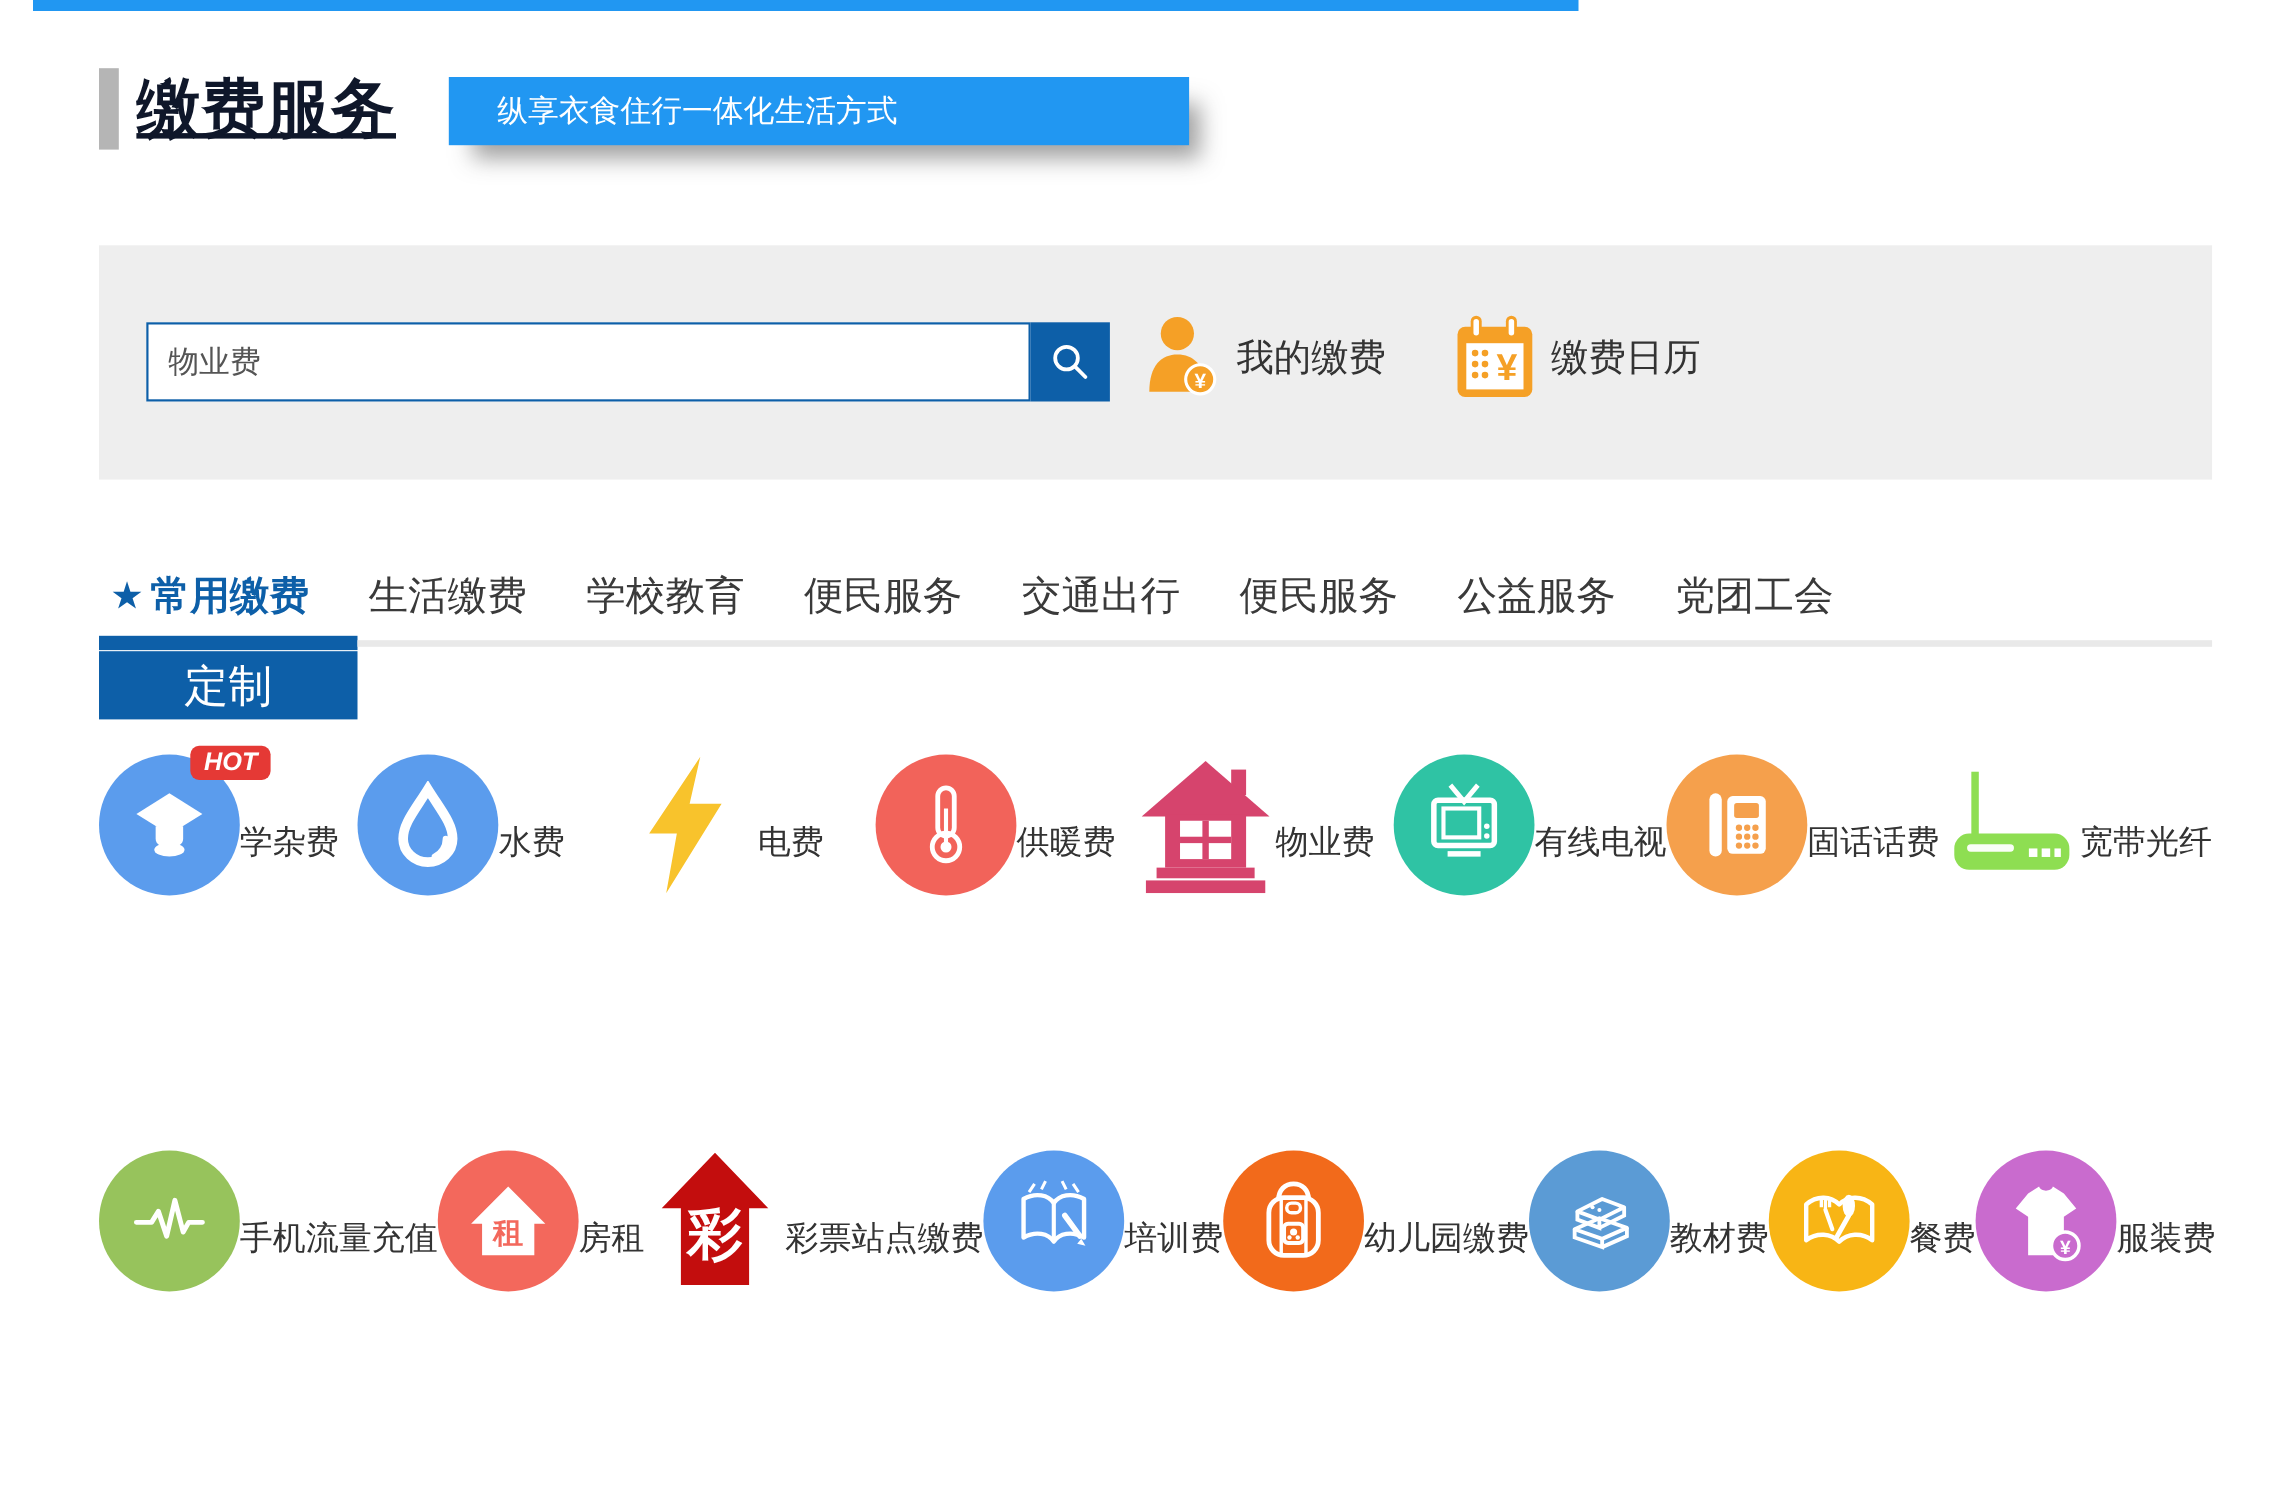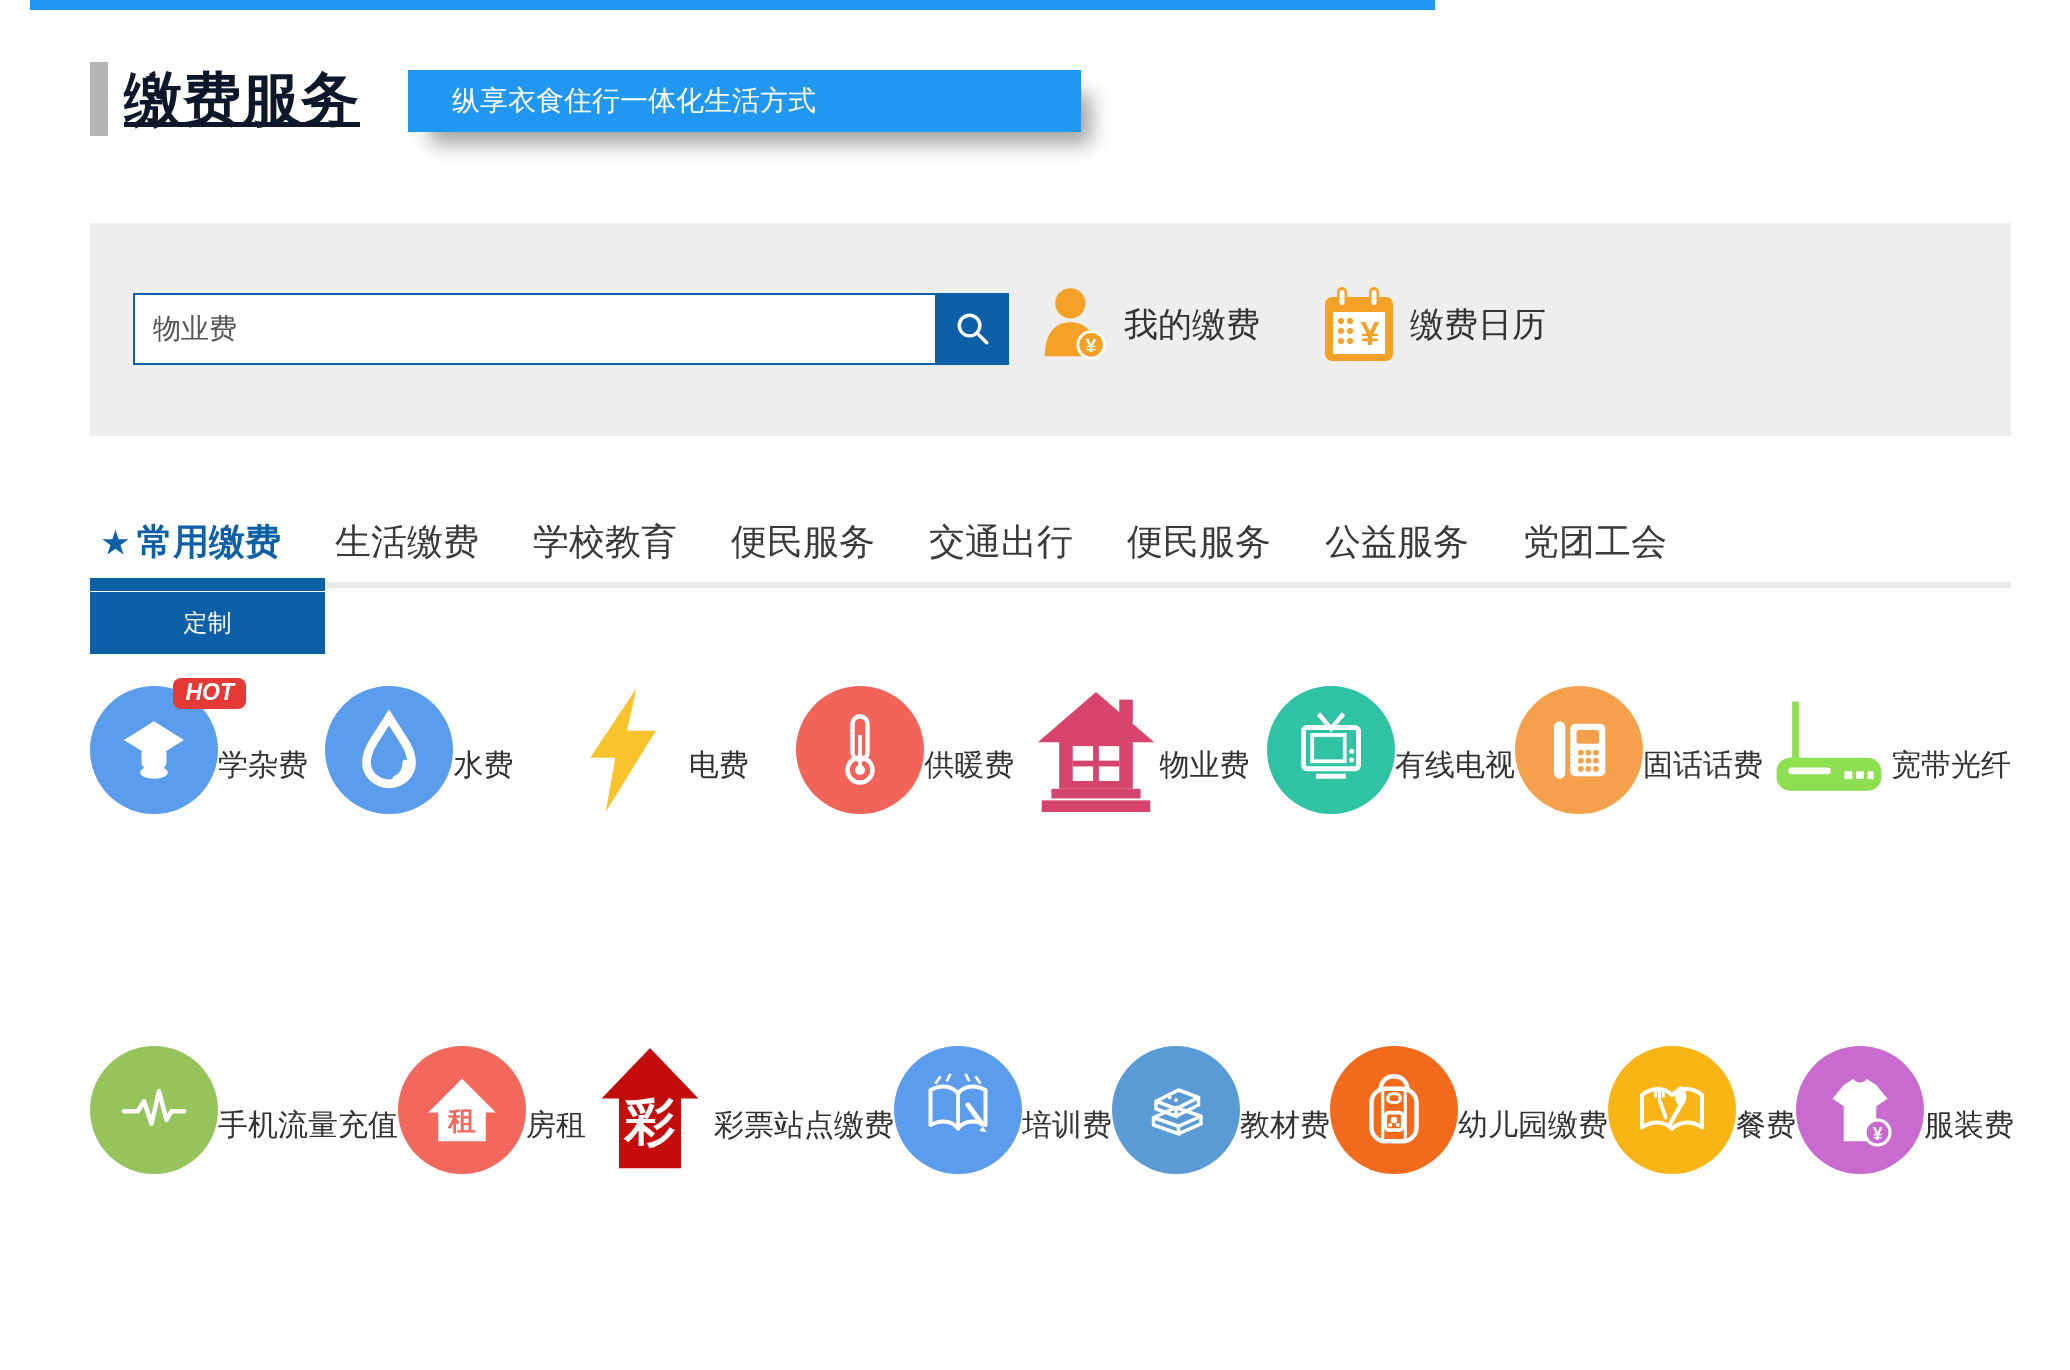--- a/index.html
+++ b/index.html
@@ -38,21 +38,21 @@
 
   
   .tabs{position:absolute;left:102px;top:518px;display:flex;align-items:center;}
   .tab{font-size:36px;color:#3a3a3a;margin-right:54px;cursor:pointer;display:flex;align-items:center;white-space:nowrap;}
   .tab.active{color:var(--blue);font-weight:bold;}
   .tab .star{font-size:30px;margin-right:8px;line-height:1;}
   .tab-underline{position:absolute;left:90px;top:578px;width:235px;height:13px;background:var(--blue);}
   .tab-grayline{position:absolute;left:325px;top:582px;width:1686px;height:6px;background:#e9e9e9;}
   .customize{
     position:absolute;left:90px;top:592px;width:235px;height:62px;background:var(--blue);
-    color:#fff;font-size:24px;border:none;cursor:pointer;font-family:"Liberation Sans",sans-serif;
+    color:#fff;font-size:40px;border:none;cursor:pointer;font-family:"Liberation Sans",sans-serif;
   }
 
   
   .grid-row{position:absolute;left:90px;width:1921px;display:grid;grid-template-columns:repeat(8,1fr);}
   #grid-row-0{top:668px;}
   #grid-row-1{top:1028px;}
   .cell{display:flex;flex-direction:row;align-items:center;padding-top:18px;cursor:pointer;}
   .iconbox{width:128px;height:128px;border-radius:50%;position:relative;display:flex;align-items:center;justify-content:center;flex:none;}
   .iconbox.plain{background:transparent !important;border-radius:0;}
   .iconbox.circle svg{width:80px;height:80px;display:block;}
@@ -288,50 +288,50 @@
           <path d="M14 11 L18 5 M23 9 L26 3 M41 9 L38 3 M50 11 L46 5" stroke="#fff" stroke-width="2.2" fill="none"></path>
           <path d="M10 16 C19 11 28 13 32 19 C36 13 45 11 54 16 L54 44 C45 39 36 41 32 47 C28 41 19 39 10 44 Z" fill="none" stroke="#fff" stroke-width="3.2" stroke-linejoin="round"></path>
           <line x1="32" y1="19" x2="32" y2="47" stroke="#fff" stroke-width="3"></line>
           <line x1="40" y1="28" x2="51" y2="43" stroke="#fff" stroke-width="4" stroke-linecap="round"></line>
           <polygon points="52,45 55,50 49,48.5" fill="#fff"></polygon>
         </svg>
       </div>
       <div class="label">培训费</div>
     </div>
     <div class="cell">
+      <div class="iconbox circle" style="background: rgb(242, 106, 27);">
+        <svg viewBox="0 0 64 64">
+          <path d="M21 17 C21 9 26 5 32 5 C38 5 43 9 43 17" fill="none" stroke="#fff" stroke-width="3.5"></path>
+          <rect x="14" y="15" width="36" height="42" rx="11" fill="none" stroke="#fff" stroke-width="3.5"></rect>
+          <path d="M23 15 L23 57 M41 15 L41 57" stroke="#fff" stroke-width="2.5"></path>
+          <rect x="27" y="19" width="10" height="7" rx="3.5" fill="none" stroke="#fff" stroke-width="2.5"></rect>
+          <rect x="25" y="34" width="14" height="14" rx="3" fill="none" stroke="#fff" stroke-width="3"></rect>
+          <circle cx="32" cy="40" r="2.6" fill="#fff"></circle>
+          <circle cx="29" cy="44" r="1.6" fill="#fff"></circle>
+          <circle cx="35" cy="44" r="1.6" fill="#fff"></circle>
+        </svg>
+      </div>
+      <div class="label">幼儿园缴费</div>
+    </div>
+    <div class="cell">
       <div class="iconbox circle" style="background: rgb(91, 155, 213);">
         <svg viewBox="0 0 64 64" fill="none" stroke="#fff">
           <path d="M16 25 L34 16 L50 22 L32 31 Z" stroke-width="2.8" stroke-linejoin="round"></path>
           <path d="M16 25 L16 31 L32 37 L32 31" stroke-width="2.8"></path>
           <path d="M50 22 L50 28 L32 37" stroke-width="2.8"></path>
           <path d="M14 38 L32 30 L52 37 L34 45 Z" stroke-width="2.8" stroke-linejoin="round"></path>
           <path d="M14 38 L14 44 L34 51 L34 45" stroke-width="2.8"></path>
           <path d="M52 37 L52 43 L34 51" stroke-width="2.8"></path>
           <circle cx="27" cy="22" r="1.5" fill="#fff" stroke="none"></circle>
           <circle cx="32" cy="24" r="1.5" fill="#fff" stroke="none"></circle>
         </svg>
       </div>
       <div class="label">教材费</div>
     </div>
     <div class="cell">
-      <div class="iconbox circle" style="background: rgb(242, 106, 27);">
-        <svg viewBox="0 0 64 64">
-          <path d="M21 17 C21 9 26 5 32 5 C38 5 43 9 43 17" fill="none" stroke="#fff" stroke-width="3.5"></path>
-          <rect x="14" y="15" width="36" height="42" rx="11" fill="none" stroke="#fff" stroke-width="3.5"></rect>
-          <path d="M23 15 L23 57 M41 15 L41 57" stroke="#fff" stroke-width="2.5"></path>
-          <rect x="27" y="19" width="10" height="7" rx="3.5" fill="none" stroke="#fff" stroke-width="2.5"></rect>
-          <rect x="25" y="34" width="14" height="14" rx="3" fill="none" stroke="#fff" stroke-width="3"></rect>
-          <circle cx="32" cy="40" r="2.6" fill="#fff"></circle>
-          <circle cx="29" cy="44" r="1.6" fill="#fff"></circle>
-          <circle cx="35" cy="44" r="1.6" fill="#fff"></circle>
-        </svg>
-      </div>
-      <div class="label">幼儿园缴费</div>
-    </div>
-    <div class="cell">
       <div class="iconbox circle" style="background: rgb(248, 181, 21);">
         <svg viewBox="0 0 64 64">
           <path d="M8 20 C16 13 26 14 32 20 C38 14 48 13 56 20 L56 46 C48 40 38 41 32 47 C26 41 16 40 8 46 Z" fill="none" stroke="#fff" stroke-width="3.2" stroke-linejoin="round"></path>
           <ellipse cx="39" cy="21" rx="4.5" ry="8" fill="#fff"></ellipse>
           <line x1="39" y1="28" x2="30" y2="44" stroke="#fff" stroke-width="3.5" stroke-linecap="round"></line>
           <path d="M22 16 L22 24 M19 16 L19 22 M25 16 L25 22" stroke="#fff" stroke-width="2.4" fill="none"></path>
           <line x1="22" y1="24" x2="27" y2="38" stroke="#fff" stroke-width="3" stroke-linecap="round"></line>
         </svg>
       </div>
       <div class="label">餐费</div>

